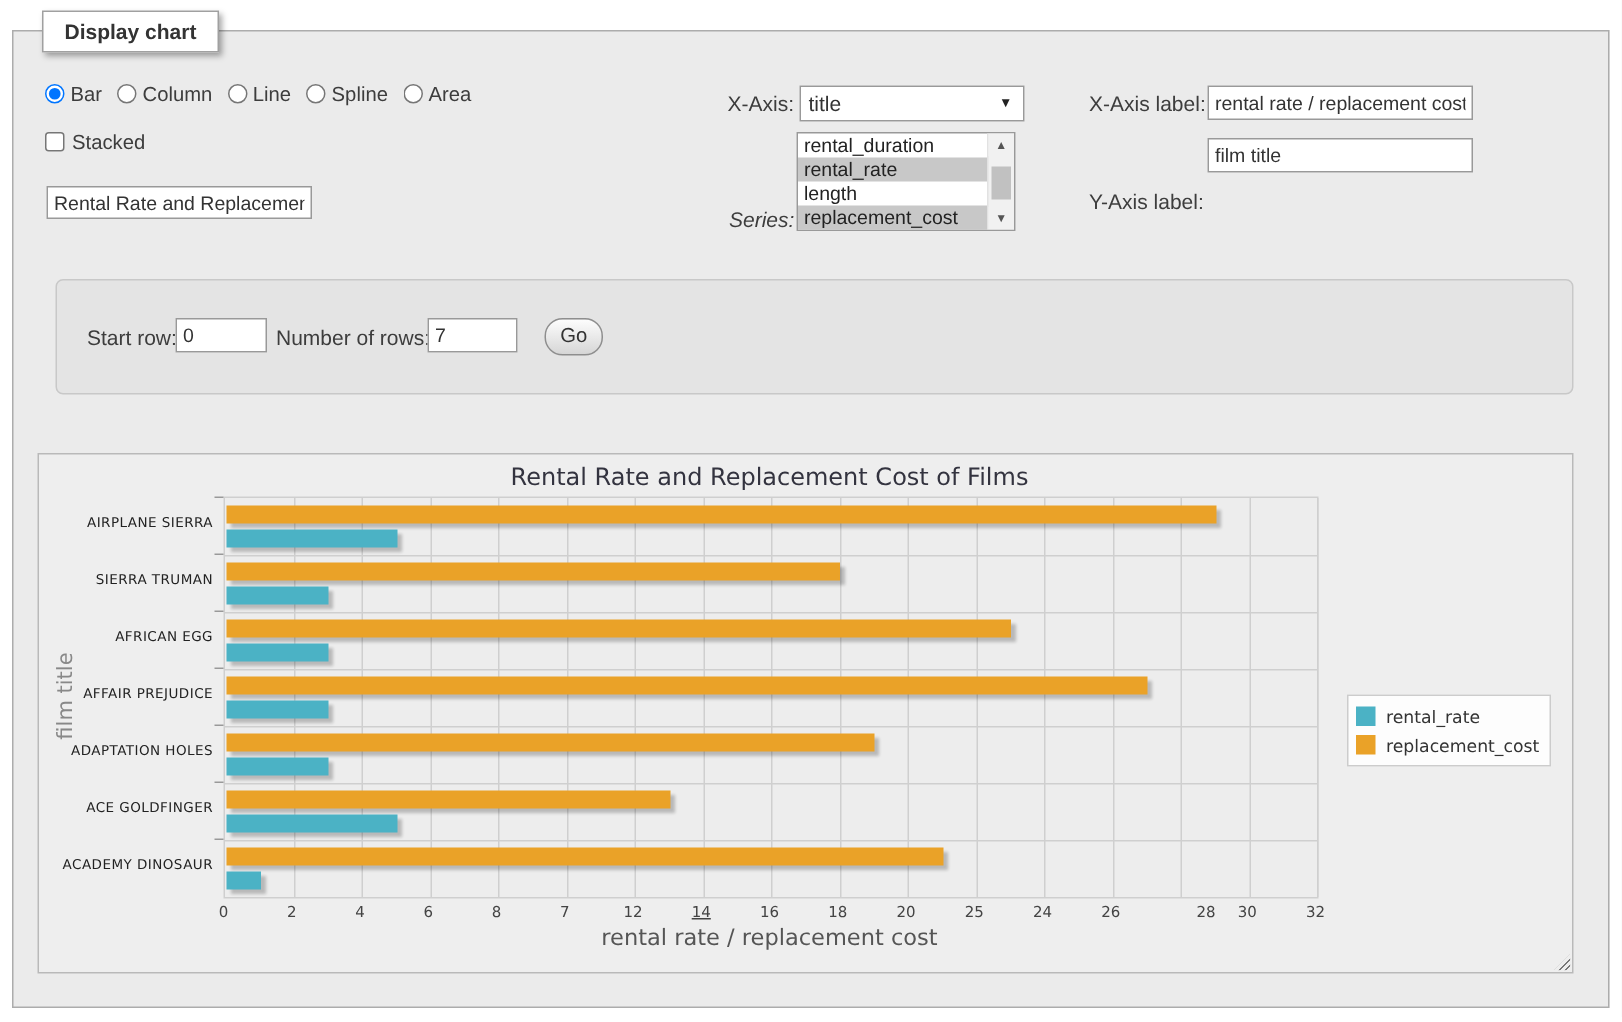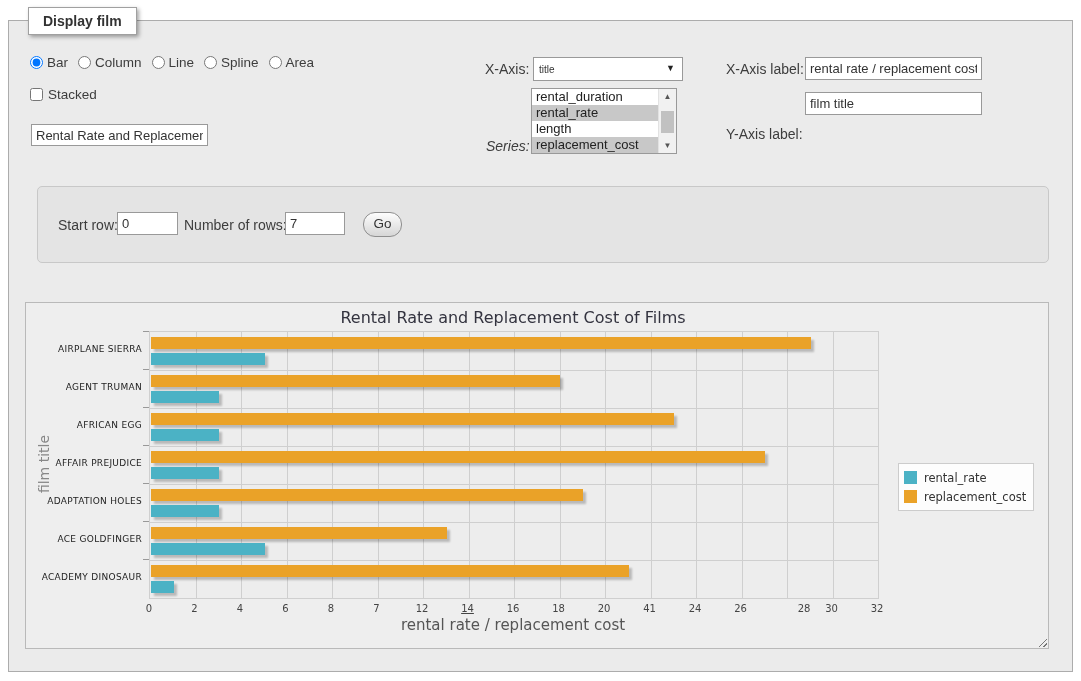--- a/index.html
+++ b/index.html
@@ -18,21 +18,21 @@
   #chart-type-group{left:30px;top:55px;font-size:13.5px;color:#3d3d3d;}
   #chart-type-group label{margin-right:10px;}
   #chart-type-group input{vertical-align:-2px;margin:0 4px 0 0;}
   #stacked-row{left:30px;top:87px;font-size:13.5px;color:#3d3d3d;}
   #stacked-row input{vertical-align:-2px;margin:0 5px 0 0;}
   #title-input{left:31px;top:124px;width:177px;height:22px;}
 
   #x-axis-label-text{left:485px;top:61px;}
   #x-axis-select{left:533px;top:57px;width:150px;height:24px;box-sizing:border-box;
     -webkit-appearance:none;appearance:none;border:1px solid #999;background:#fff;
-    font-size:10px;color:#333;padding:2px 18px 2px 5px;font-family:"Liberation Sans",sans-serif;}
+    font-size:14px;color:#333;padding:2px 18px 2px 5px;font-family:"Liberation Sans",sans-serif;}
   #x-axis-select-arrow{left:666px;top:63px;font-size:9px;color:#222;pointer-events:none;}
 
   #series-label-text{left:486px;top:138px;font-style:italic;}
   #series-listbox{left:531px;top:88px;width:146px;height:66px;background:#fff;border:1px solid #999;
     box-sizing:border-box;overflow:hidden;}
   .lb-option{height:16px;line-height:16px;font-size:13px;color:#222;padding-left:4px;white-space:nowrap;}
   .lb-option.sel{background:#c8c8c8;}
   #lb-scrollbar{position:absolute;right:0;top:0;width:17px;height:64px;background:#f1f1f1;border-left:1px solid #e2e2e2;}
   .lb-btn{position:absolute;left:0;width:17px;height:15px;background:#f1f1f1;color:#555;
     font-size:8px;text-align:center;line-height:15px;}
@@ -79,21 +79,21 @@
   #resize-handle{right:1px;bottom:1px;width:11px;height:11px;cursor:se-resize;
     background:repeating-linear-gradient(-45deg,transparent 0 2px,#777 2px 3px);
     clip-path:polygon(100% 0,100% 100%,0 100%);}
 </style>
 </head>
 <body>
 
 <div id="page">
 
   <div id="frame" class="abs"></div>
-  <div id="legend-box" class="abs">Display film</div>
+  <div id="legend-box" class="abs">Display chart</div>
 
   <div id="chart-type-group" class="abs"><label><input type="radio" name="charttype" checked="" style=""><span>Bar</span></label><label><input type="radio" name="charttype" style=""><span>Column</span></label><label><input type="radio" name="charttype" style=""><span>Line</span></label><label><input type="radio" name="charttype" style=""><span>Spline</span></label><label><input type="radio" name="charttype" style=""><span>Area</span></label></div>
 
   <div id="stacked-row" class="abs">
     <label><input type="checkbox" id="stacked-checkbox" style=""><span>Stacked</span></label>
   </div>
 
   <input id="title-input" class="abs txt" value="Rental Rate and Replacement Cost of Films" style="">
 
   <span id="x-axis-label-text" class="abs lbl">X-Axis:</span>
@@ -167,21 +167,21 @@
         <div class="bar" style="left: 1px; top: 195px; width: 296px; background: rgb(234, 162, 40);"></div>
         <div class="bar" style="left: 1px; top: 211px; width: 114px; background: rgb(75, 178, 197);"></div>
         <div class="gridline-h" style="top: 228px;"></div>
         <div class="bar" style="left: 1px; top: 233px; width: 478px; background: rgb(234, 162, 40);"></div>
         <div class="bar" style="left: 1px; top: 249px; width: 23px; background: rgb(75, 178, 197);"></div>
       </div>
     <div id="cat-labels">
         <div class="ytickmark abs" style="left: 117px; top: 28px;"></div>
         <div class="cat-label" style="top: 41px;">AIRPLANE SIERRA</div>
         <div class="ytickmark abs" style="left: 117px; top: 66px;"></div>
-        <div class="cat-label" style="top: 79px;">AGENT TRUMAN</div>
+        <div class="cat-label" style="top: 79px;">SIERRA TRUMAN</div>
         <div class="ytickmark abs" style="left: 117px; top: 104px;"></div>
         <div class="cat-label" style="top: 117px;">AFRICAN EGG</div>
         <div class="ytickmark abs" style="left: 117px; top: 142px;"></div>
         <div class="cat-label" style="top: 155px;">AFFAIR PREJUDICE</div>
         <div class="ytickmark abs" style="left: 117px; top: 180px;"></div>
         <div class="cat-label" style="top: 193px;">ADAPTATION HOLES</div>
         <div class="ytickmark abs" style="left: 117px; top: 218px;"></div>
         <div class="cat-label" style="top: 231px;">ACE GOLDFINGER</div>
         <div class="ytickmark abs" style="left: 117px; top: 256px;"></div>
         <div class="cat-label" style="top: 269px;">ACADEMY DINOSAUR</div>
@@ -191,21 +191,21 @@
         <div class="xtick-label abs" style="left: 168.5px; top: 300px;">2</div>
         <div class="xtick-label abs" style="left: 214px; top: 300px;">4</div>
         <div class="xtick-label abs" style="left: 259.5px; top: 300px;">6</div>
         <div class="xtick-label abs" style="left: 305px; top: 300px;">8</div>
         <div class="xtick-label abs" style="left: 350.5px; top: 300px;">7</div>
         <div class="xtick-label abs" style="left: 396px; top: 300px;">12</div>
         <div class="xtick-label abs" style="left: 441.5px; top: 300px; text-decoration: underline;">14</div>
         <div class="xtick-label abs" style="left: 487px; top: 300px;">16</div>
         <div class="xtick-label abs" style="left: 532.5px; top: 300px;">18</div>
         <div class="xtick-label abs" style="left: 578px; top: 300px;">20</div>
-        <div class="xtick-label abs" style="left: 623.5px; top: 300px;">41</div>
+        <div class="xtick-label abs" style="left: 623.5px; top: 300px;">25</div>
         <div class="xtick-label abs" style="left: 669px; top: 300px;">24</div>
         <div class="xtick-label abs" style="left: 714.5px; top: 300px;">26</div>
         <div class="xtick-label abs" style="left: 760px; top: 300px; margin-left: 18px;">28</div>
         <div class="xtick-label abs" style="left: 805.5px; top: 300px;">30</div>
         <div class="xtick-label abs" style="left: 851px; top: 300px;">32</div>
       </div>
     <div id="x-axis-title" class="abs">rental rate / replacement cost</div>
     <div id="y-axis-title" class="abs">film title</div>
     <div id="chart-legend" class="abs">
         <div class="legend-row">

